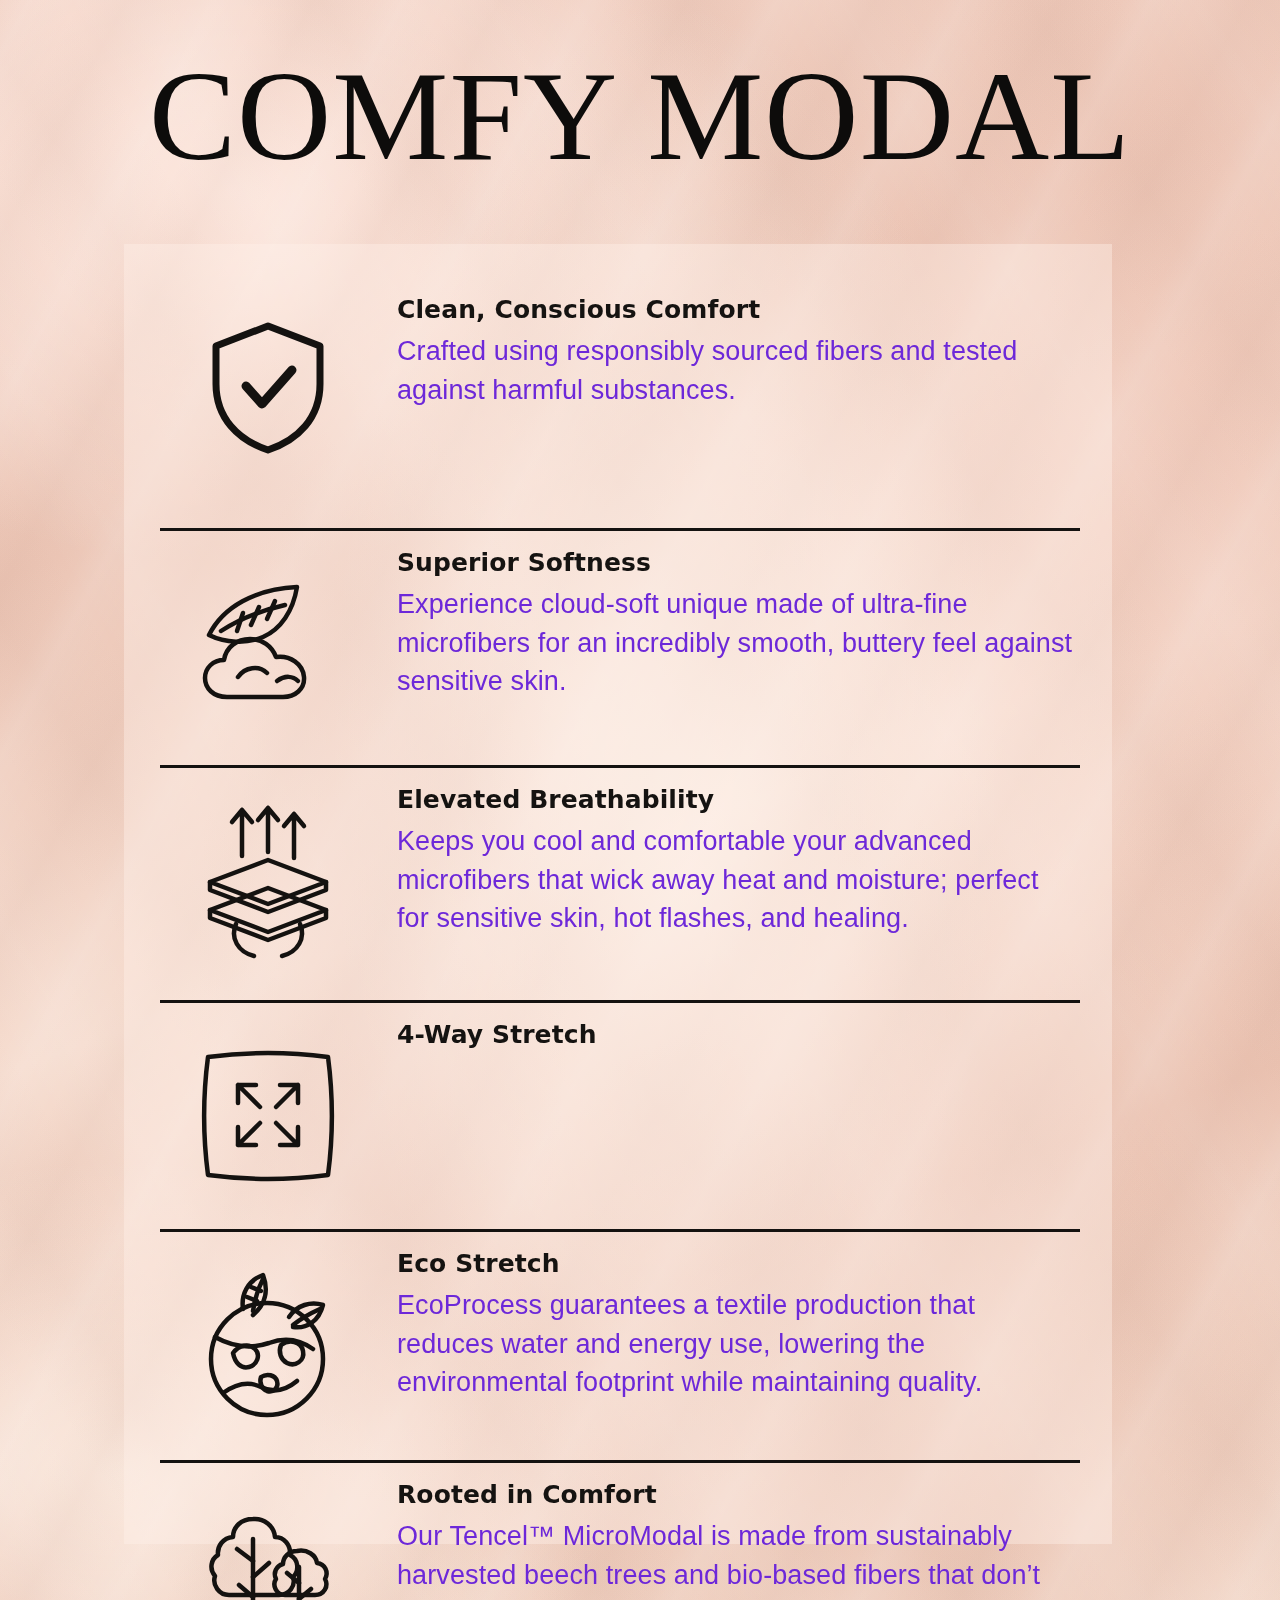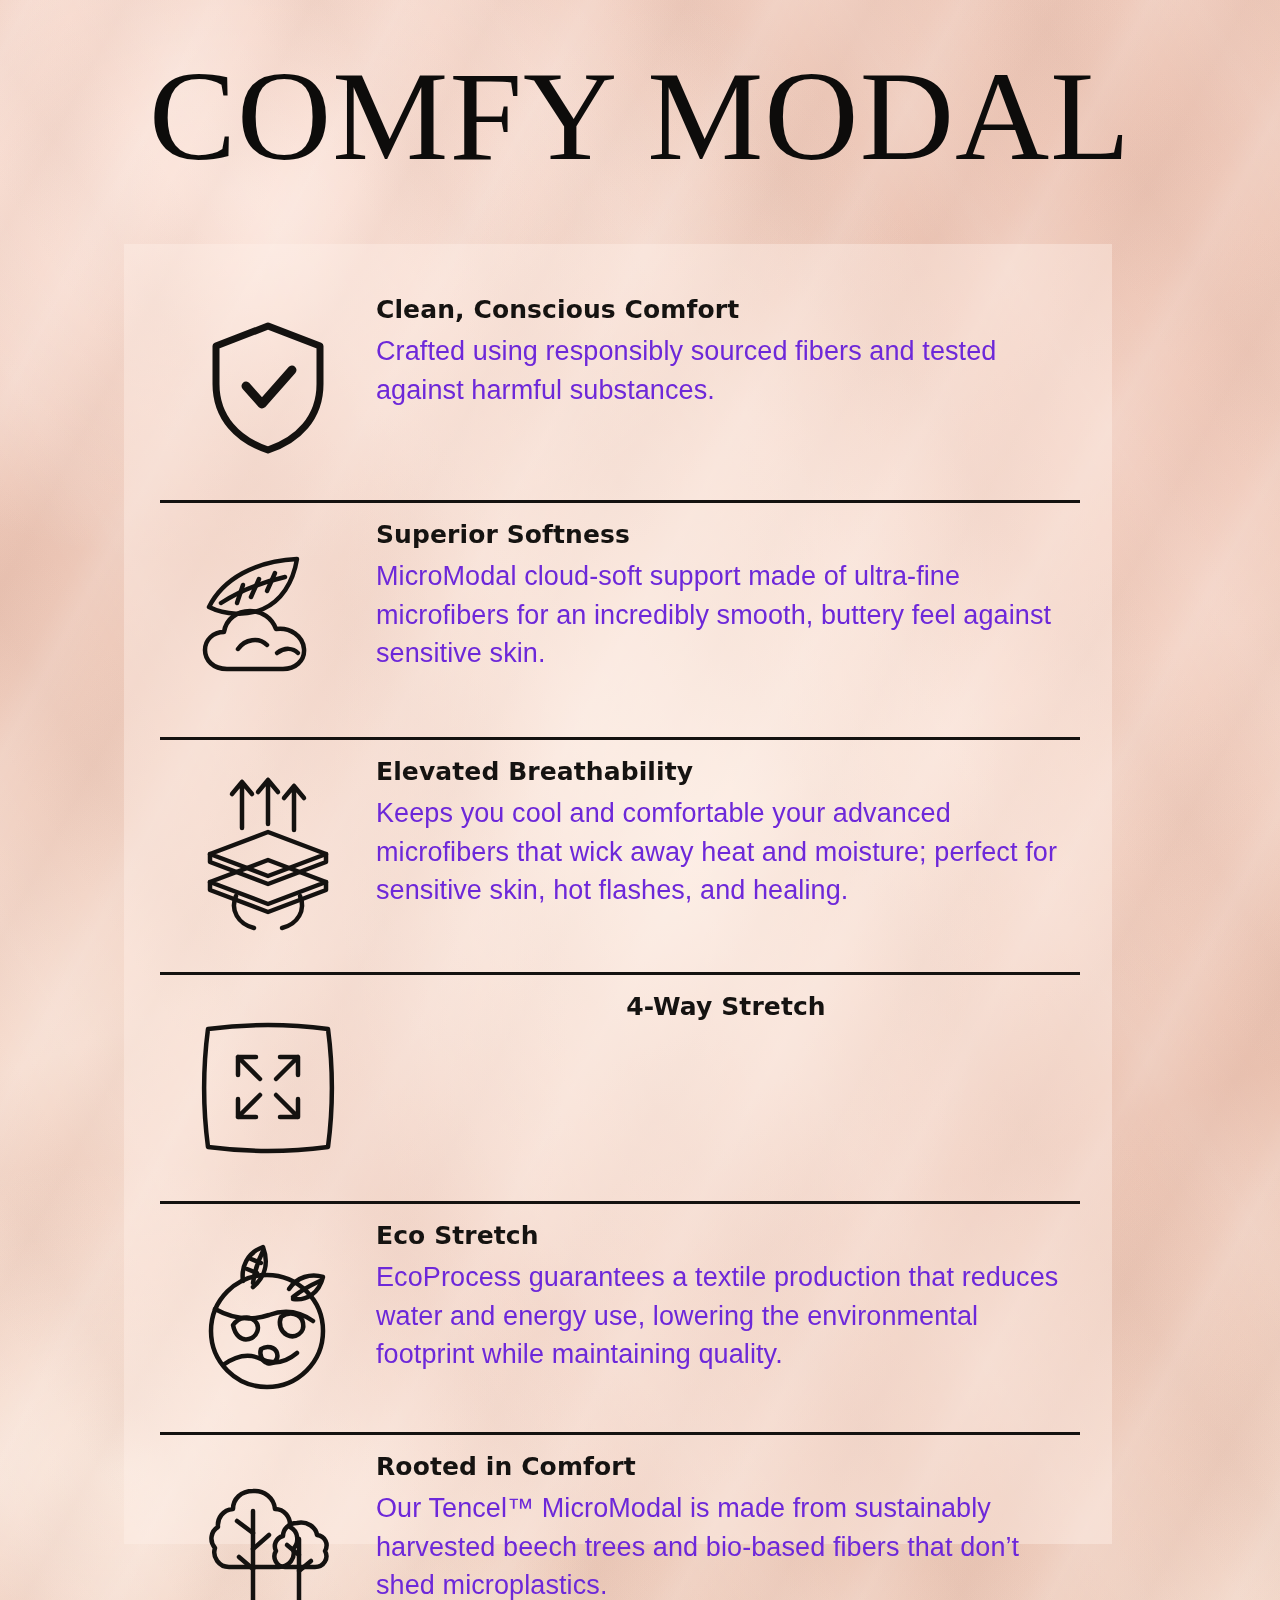--- a/index.html
+++ b/index.html
@@ -84,20 +84,21 @@
     left: 36px;
     right: 32px;
     top: 34px;
   }
 
   .row {
     display: flex;
     align-items: flex-start;
     padding: 12px 0 14px 0;
     position: relative;
+    gap: 21px;
   }
   .row + .row {
     border-top: 3px solid #141210;
   }
 
   .icon-cell {
     width: 216px;
     flex: 0 0 216px;
     display: flex;
     align-items: center;
@@ -128,23 +129,23 @@
     font-weight: 400;
     font-size: 27px;
     line-height: 1.42;
     color: #6d28d9;
     margin: 0;
     letter-spacing: 0.1px;
   }
 
   
   .row-1 { min-height: 196px; }
-  .row-2 { min-height: 208px; }
+  .row-2 { min-height: 208px; margin-top: 28px; }
   .row-3 { min-height: 206px; }
-  .row-4 { min-height: 200px; text-align: center; }
+  .row-4 { min-height: 200px; }
   .row-5 { min-height: 202px; }
   .row-6 { min-height: 200px; }
 </style>
 </head>
 <body>
 
 <div class="bg"></div>
 <div class="bg-folds"></div>
 <div class="bg-sheen"></div>
 
@@ -174,21 +175,21 @@
           <path d="M58 44 L66 26"></path>
           <path d="M44 50 L50 32"></path>
           <path d="M74 38 L82 20"></path>
           <path d="M34 116 C20 116 12 107 12 97 C12 87 20 79 31 79 C33 66 44 58 57 58 C69 58 79 65 83 76 C97 74 110 83 111 96 C112 108 102 116 90 116 Z"></path>
           <path d="M45 96 C52 86 66 84 74 92"></path>
           <path d="M84 100 C92 94 100 95 105 100"></path>
         </svg>
       </div>
       <div class="text-cell">
         <p class="feat-title">Superior Softness</p>
-        <p class="feat-desc">MicroModal cloud-soft support made of ultra-fine microfibers for an incredibly smooth, buttery feel against sensitive skin.</p>
+        <p class="feat-desc">Experience cloud-soft unique made of ultra-fine microfibers for an incredibly smooth, buttery feel against sensitive skin.</p>
       </div>
     </div>
 
     <div class="row row-3">
       <div class="icon-cell">
         <svg width="140" height="158" viewBox="0 0 140 158" fill="none" stroke="#141210" stroke-width="4.5" stroke-linecap="round" stroke-linejoin="round">
           <path d="M44 52 V6 M44 6 L34 18 M44 6 L54 18"></path>
           <path d="M70 48 V4 M70 4 L60 16 M70 4 L80 16"></path>
           <path d="M96 54 V10 M96 10 L86 22 M96 10 L106 22"></path>
           <path d="M70 56 L128 78 L70 100 L12 78 Z"></path>

